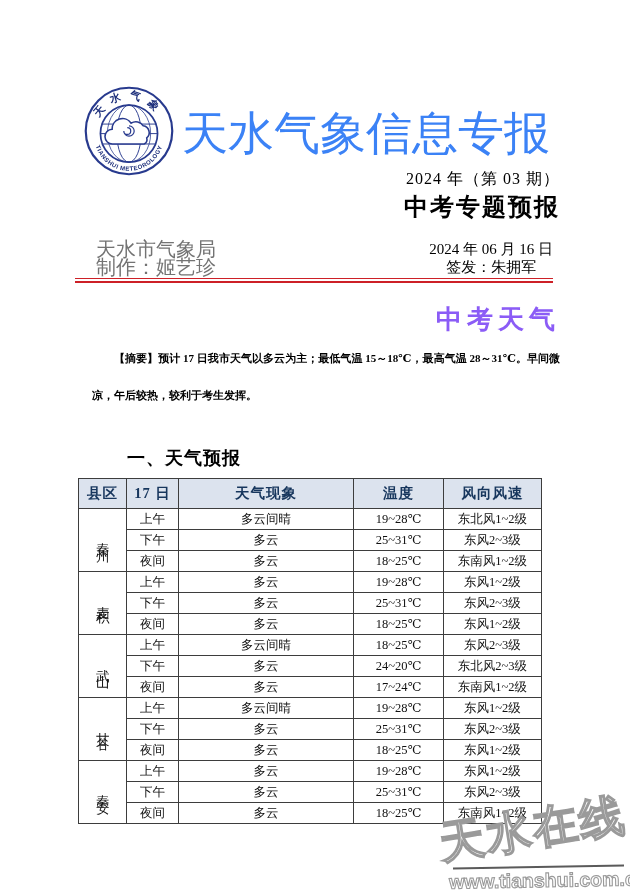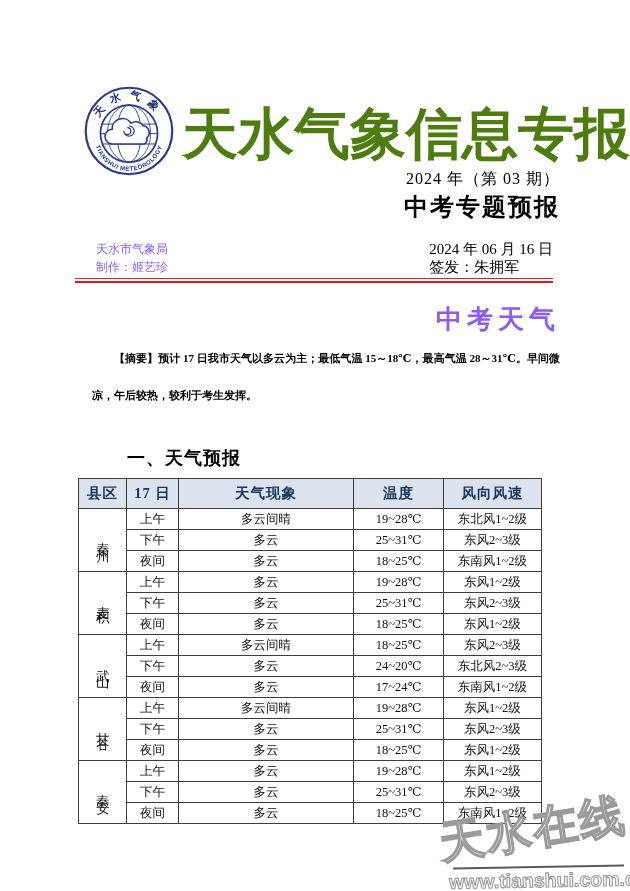--- a/index.html
+++ b/index.html
@@ -6,29 +6,29 @@
   body{
     width:630px;height:891px;background:#ffffff;position:relative;overflow:hidden;
     font-family:"Liberation Serif","DejaVu Serif",serif;color:#111;
   }
   .abs{position:absolute;}
 
   
   .logo{left:84px;top:86px;width:90px;height:90px;}
   .doc-title{
     left:182px;top:106px;width:400px;
-    font-size:56px;line-height:56px;font-weight:bold;color:#4d7c0f;
+    font-size:46px;line-height:56px;font-weight:normal;color:#3b82f6;
     white-space:nowrap;letter-spacing:0px;
   }
   .center-col{left:92px;width:468px;text-align:right;}
   .issue-line{top:169px;font-size:16px;letter-spacing:1px;color:#000;}
   .subtitle{top:191px;font-size:24px;font-weight:bold;letter-spacing:2px;color:#000;}
 
-  .issuer-left{left:96px;top:241px;font-size:12px;line-height:17.5px;color:#8b5cf6;}
-  .issuer-right{right:77px;top:241px;font-size:15px;line-height:17.5px;text-align:left;color:#000;}
+  .issuer-left{left:96px;top:241px;font-size:20px;line-height:17.5px;color:#737373;}
+  .issuer-right{right:77px;top:241px;font-size:15px;line-height:17.5px;text-align:center;color:#000;}
 
   .red-rule{
     left:75px;top:278px;width:478px;height:2px;
     border-top:1.5px solid #cd2027;border-bottom:2.5px solid #cd2027;
   }
 
   
   .article-title{top:302px;font-size:26px;font-weight:bold;letter-spacing:5px;color:#8b5cf6;}
   .abstract{
     left:92px;top:340px;width:468px;

